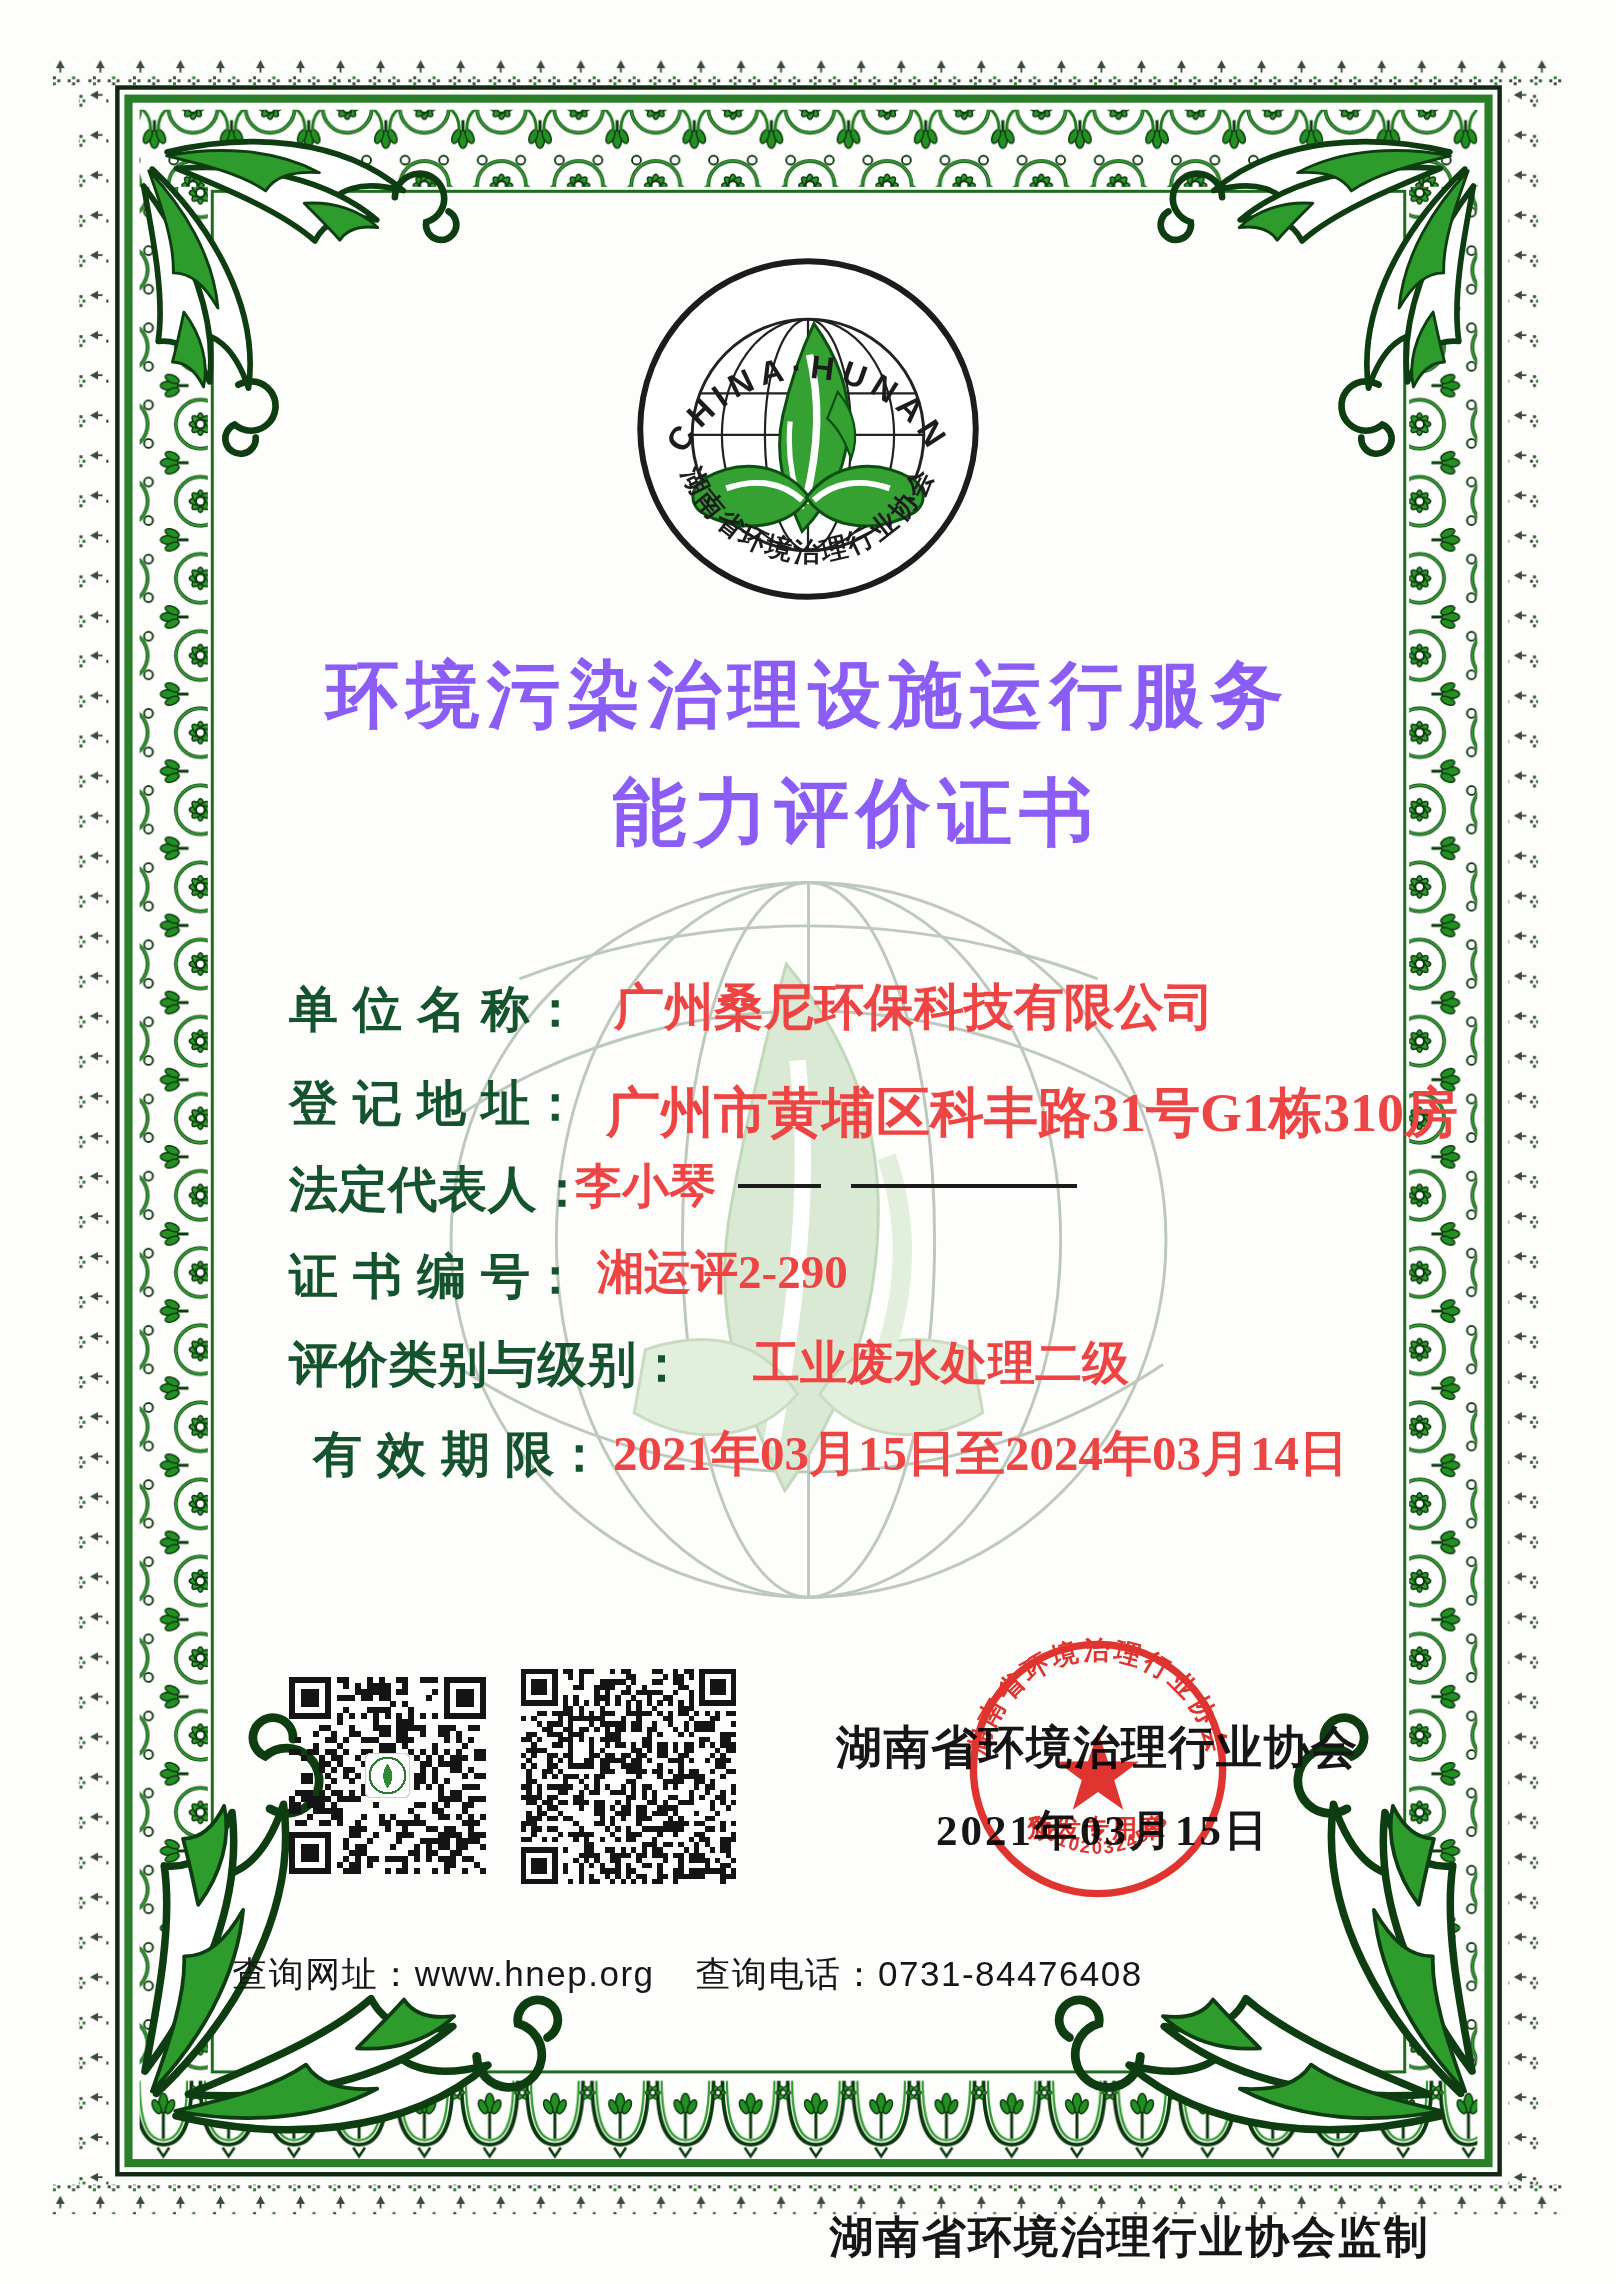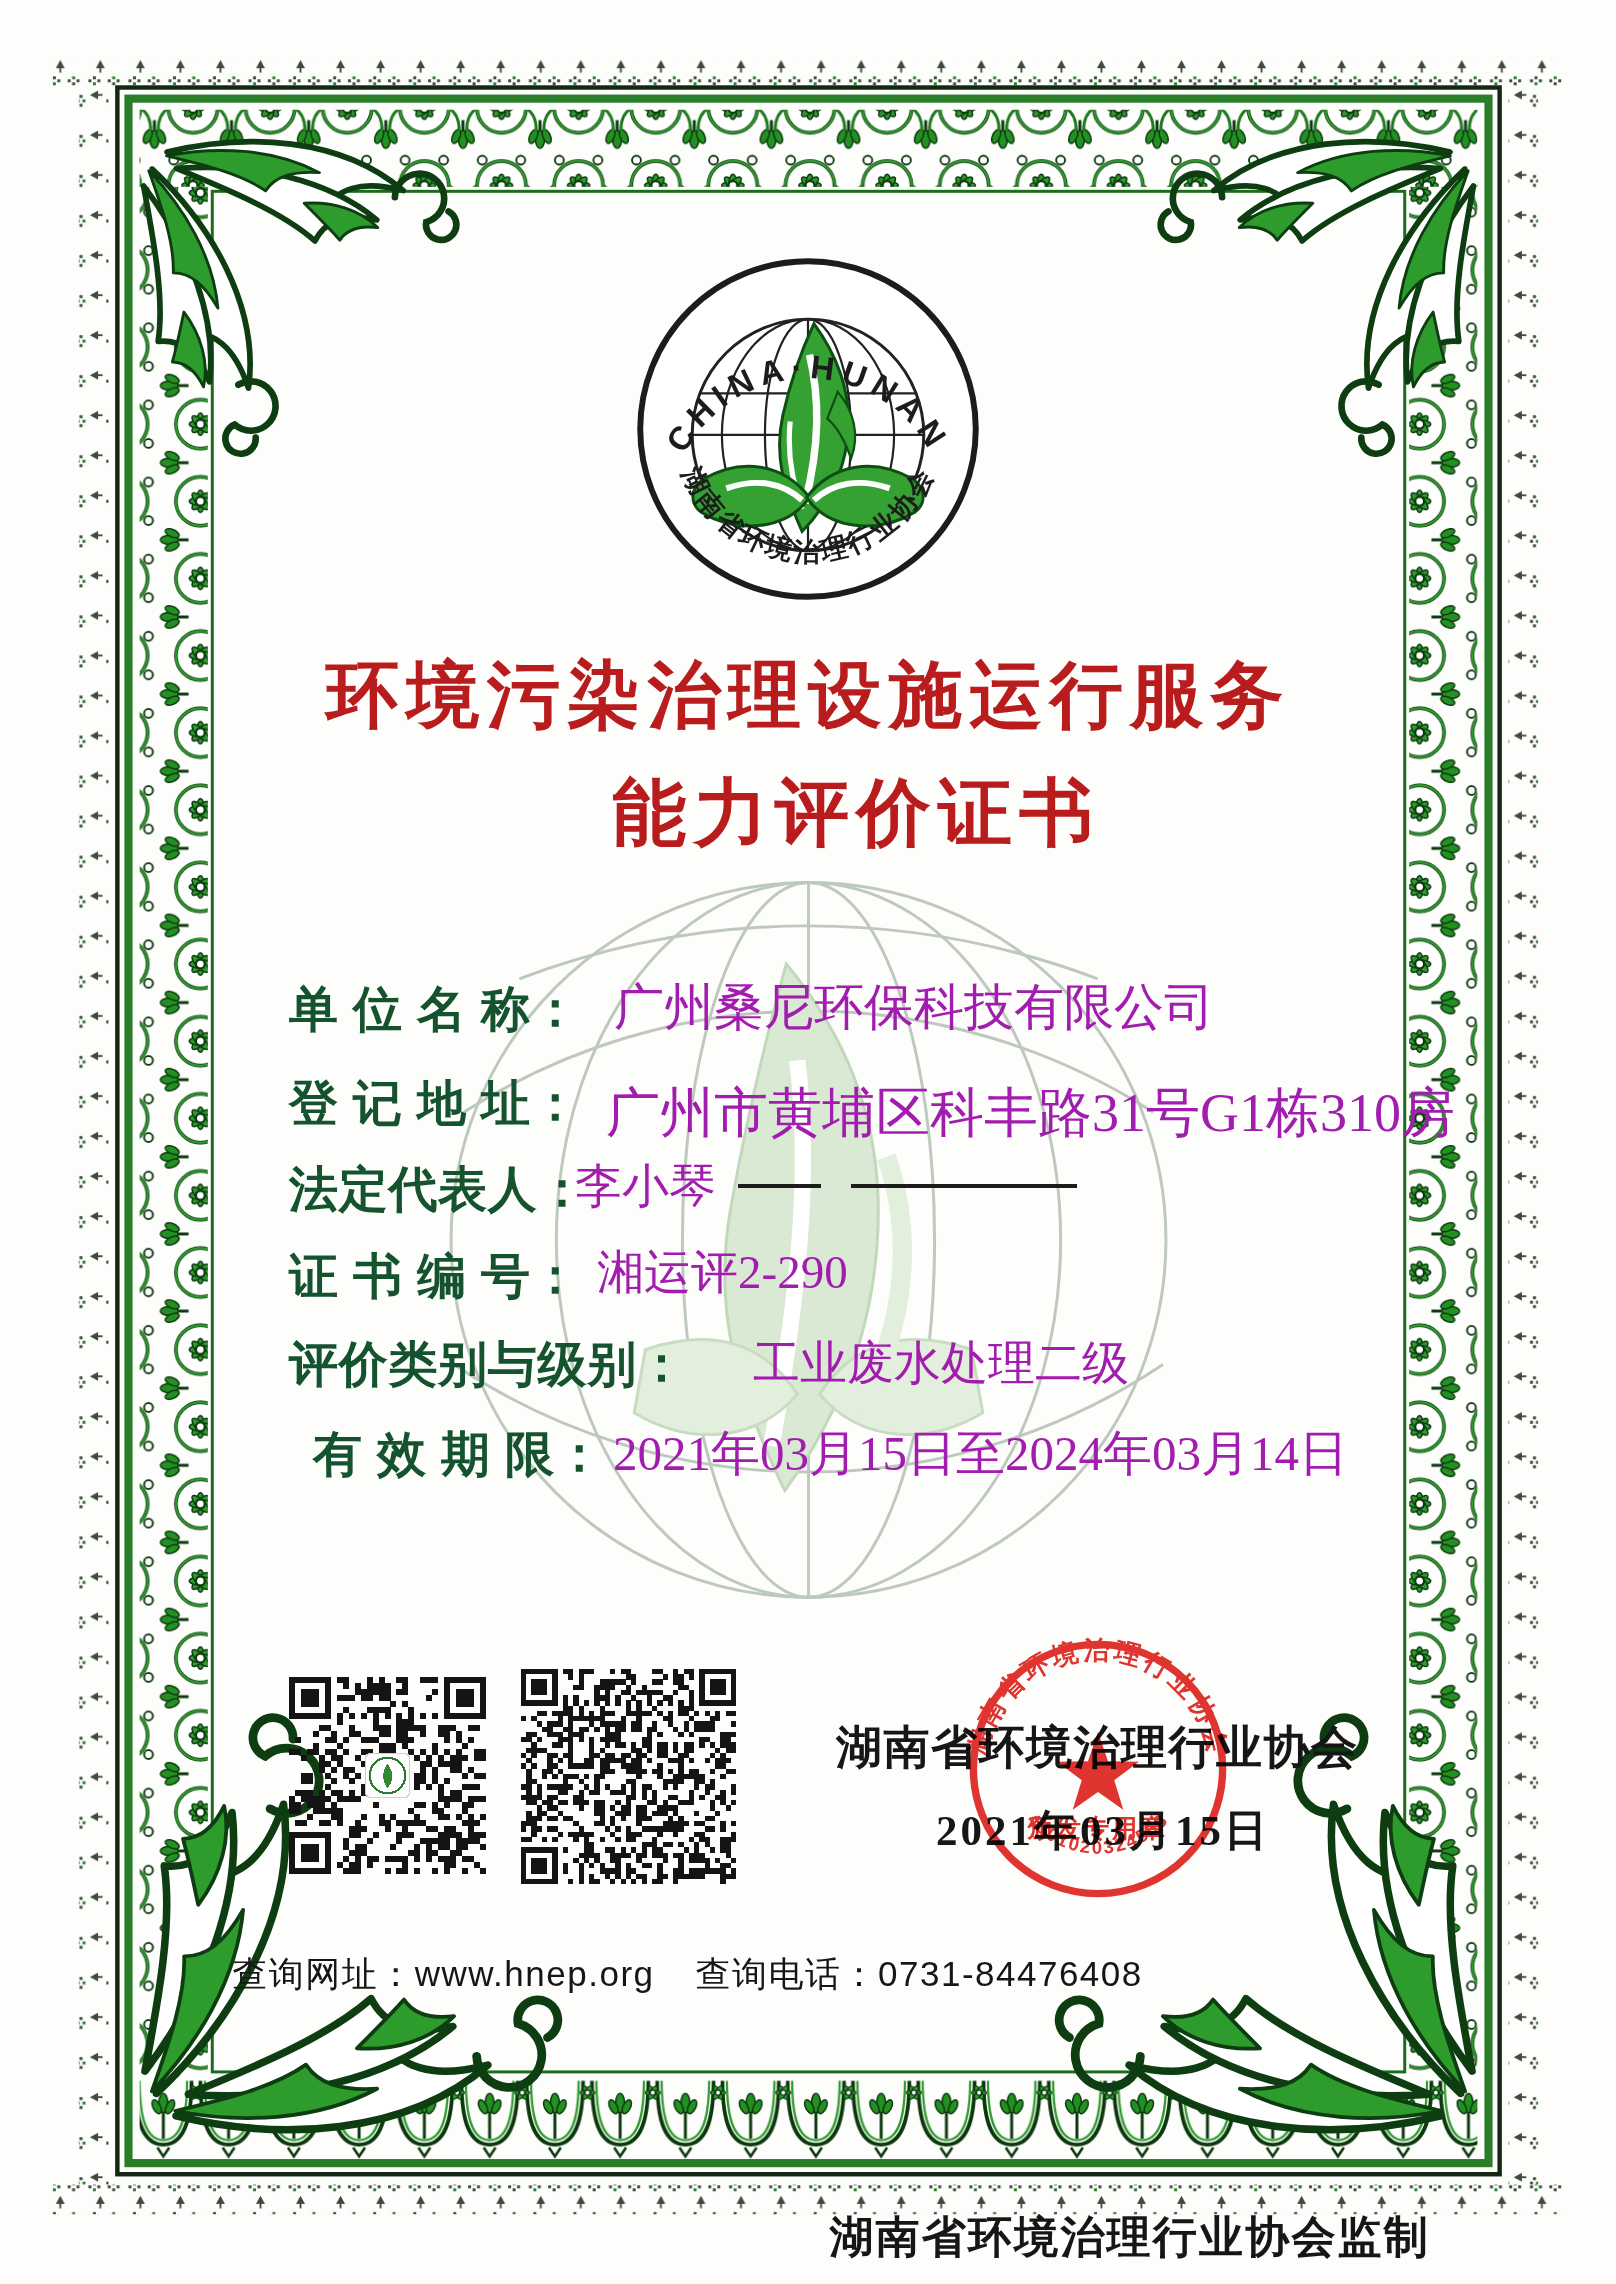--- a/index.html
+++ b/index.html
@@ -9,25 +9,25 @@
   }
   .abs{position:absolute;}
   
   #border-svg{left:0;top:0;z-index:1;pointer-events:none;}
   #watermark-svg{left:0;top:0;z-index:0;pointer-events:none;}
   .bl{fill:#ffffff;stroke:#0d3d11;stroke-width:6;stroke-linejoin:round;}
   .bg{fill:#2e9b2d;stroke:#0d3d11;stroke-width:3;stroke-linejoin:round;}
   .curl{fill:none;stroke:#0d3d11;stroke-width:7;stroke-linecap:round;}
   
   .content{z-index:2;}
-  .title{left:0;width:1617px;text-align:center;font-weight:900;letter-spacing:7.4px;color:#b91c1c;}
+  .title{left:0;width:1617px;text-align:center;font-weight:900;letter-spacing:7.4px;color:#8b5cf6;}
   #title1{top:647px;font-size:73px;}
   #title2{top:764px;font-size:74px;padding-left:48px;}
   .flabel{font-weight:900;font-size:49px;letter-spacing:0.7px;color:#14532d;white-space:pre;}
-  .fvalue{font-weight:400;color:#a21caf;white-space:pre;font-family:"Liberation Serif",serif;}
+  .fvalue{font-weight:700;color:#ef4444;white-space:pre;font-family:"Liberation Serif",serif;}
   .dash{background:#1c1c1c;}
   .issuer{font-weight:900;font-size:46px;letter-spacing:1.5px;}
   .idate{font-weight:900;font-size:43px;font-family:"Liberation Serif",serif;letter-spacing:3px;}
   .query{left:0;width:1375px;top:1951px;text-align:center;font-size:35px;font-weight:400;letter-spacing:1.5px;}
   .query .sep{display:inline-block;width:41px;}
   .producer{top:2208px;right:187px;font-size:44px;font-weight:700;letter-spacing:2.2px;}
   .seal-svg{mix-blend-mode:multiply;opacity:.93;z-index:3;}
   .qr{shape-rendering:crispEdges;}
 </style>
 </head>

